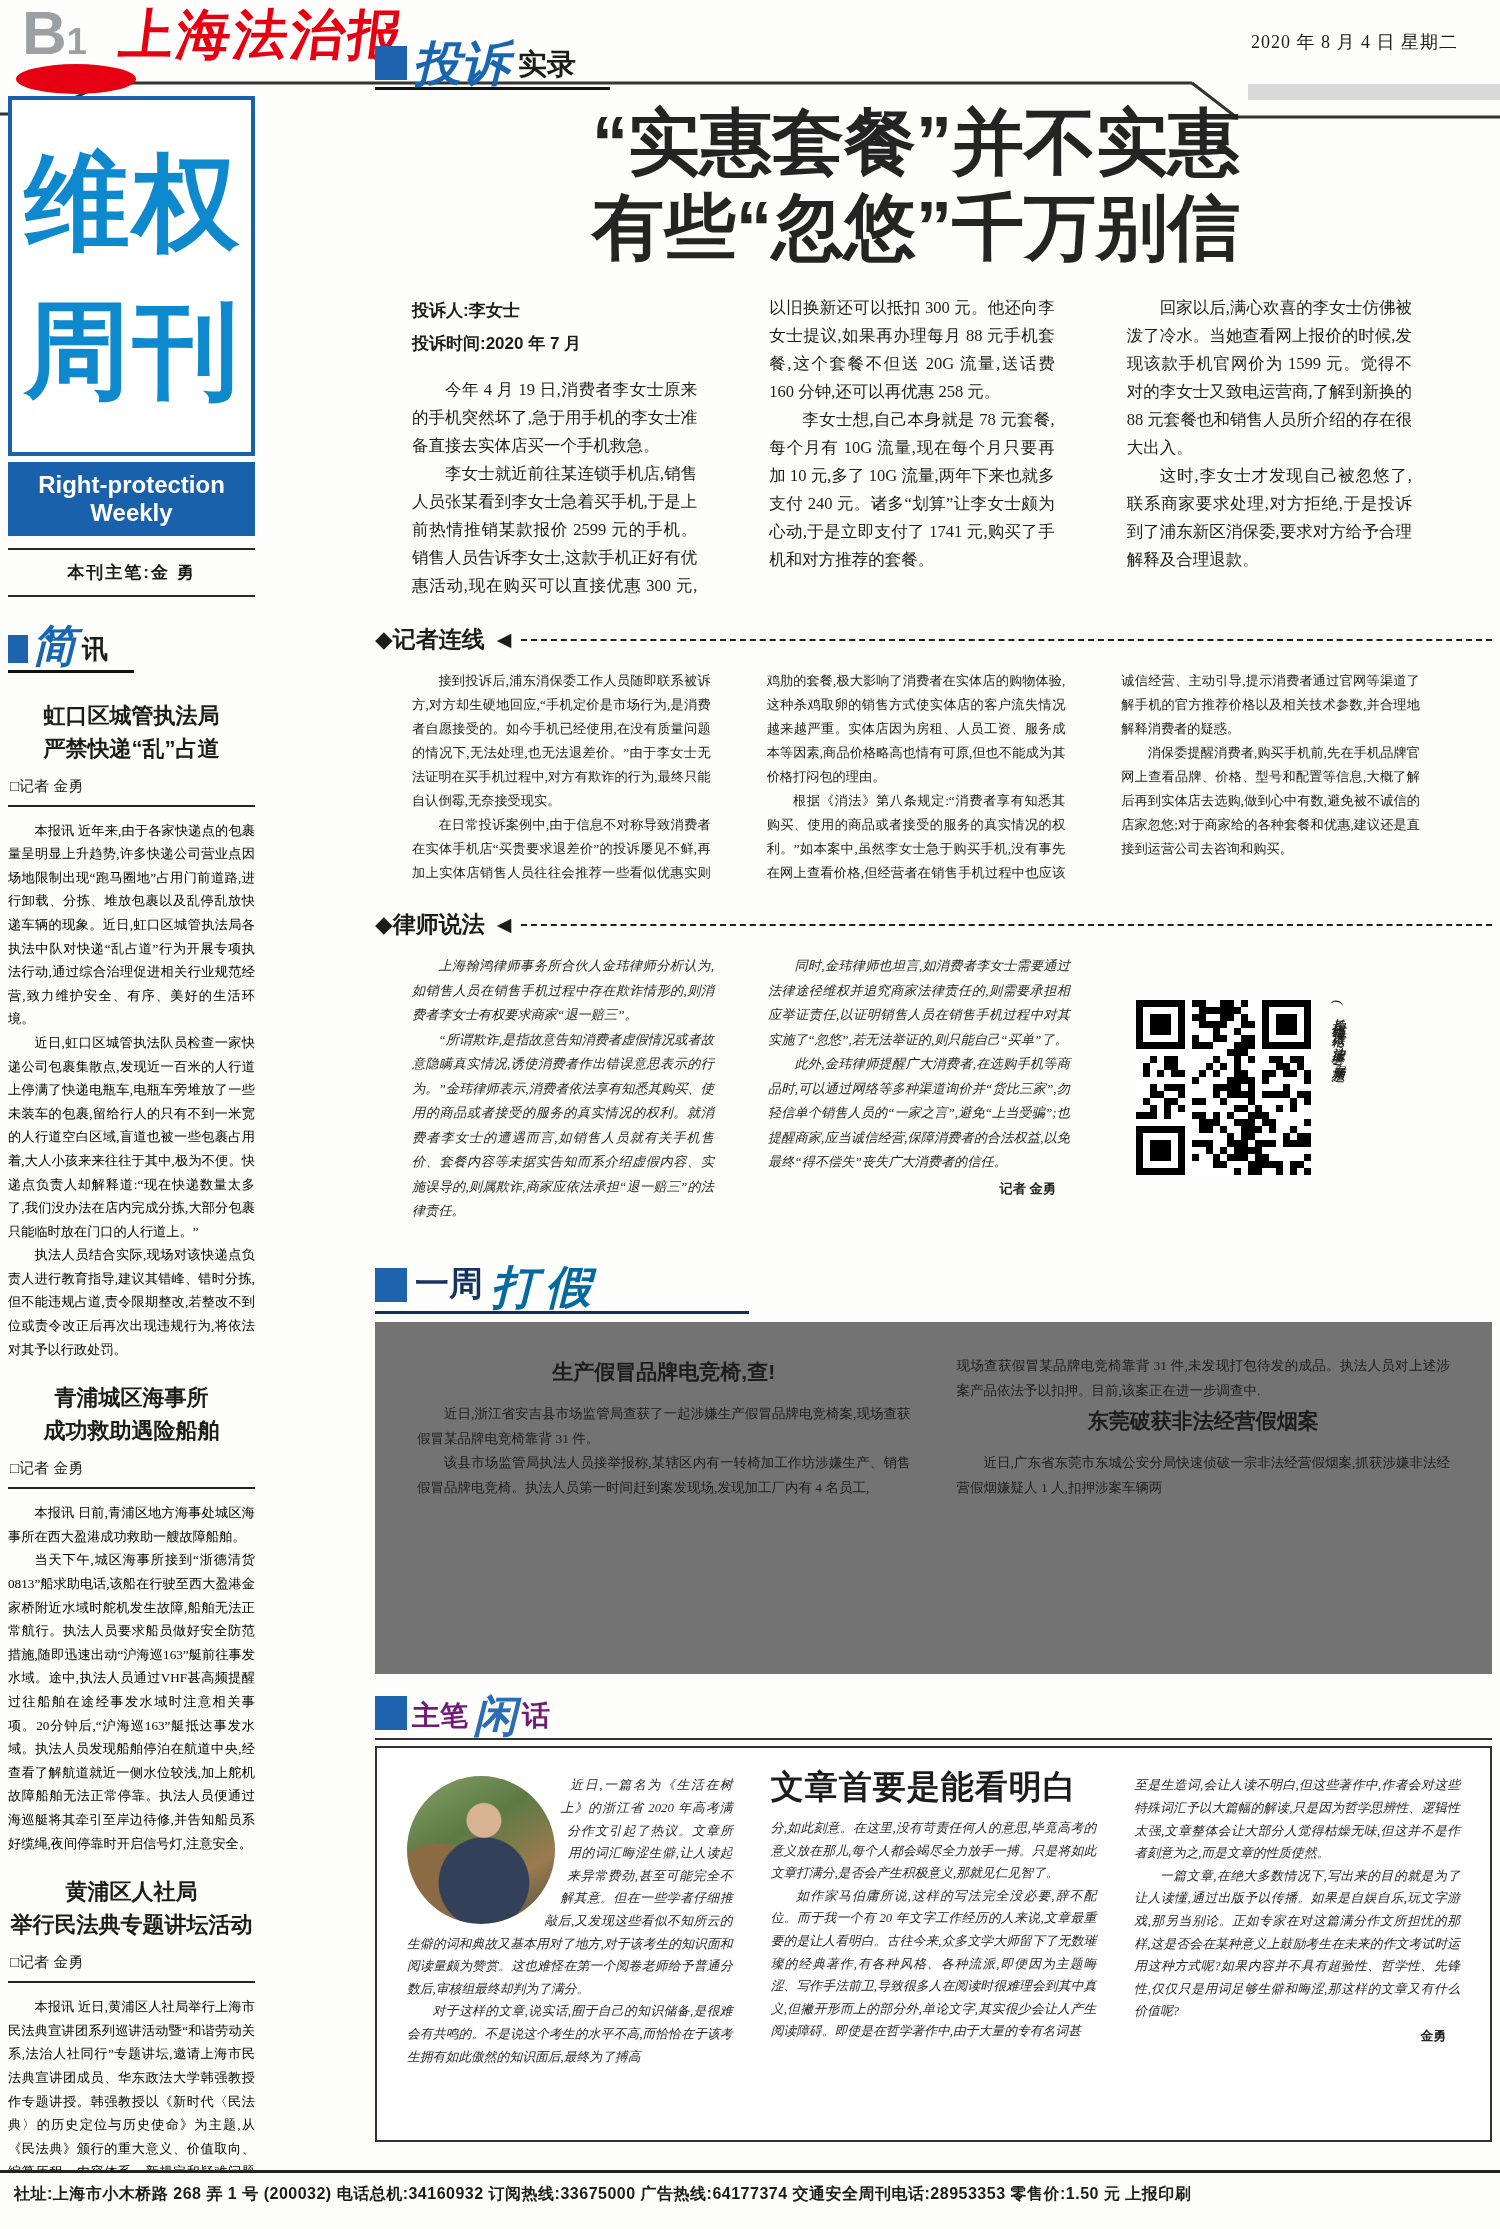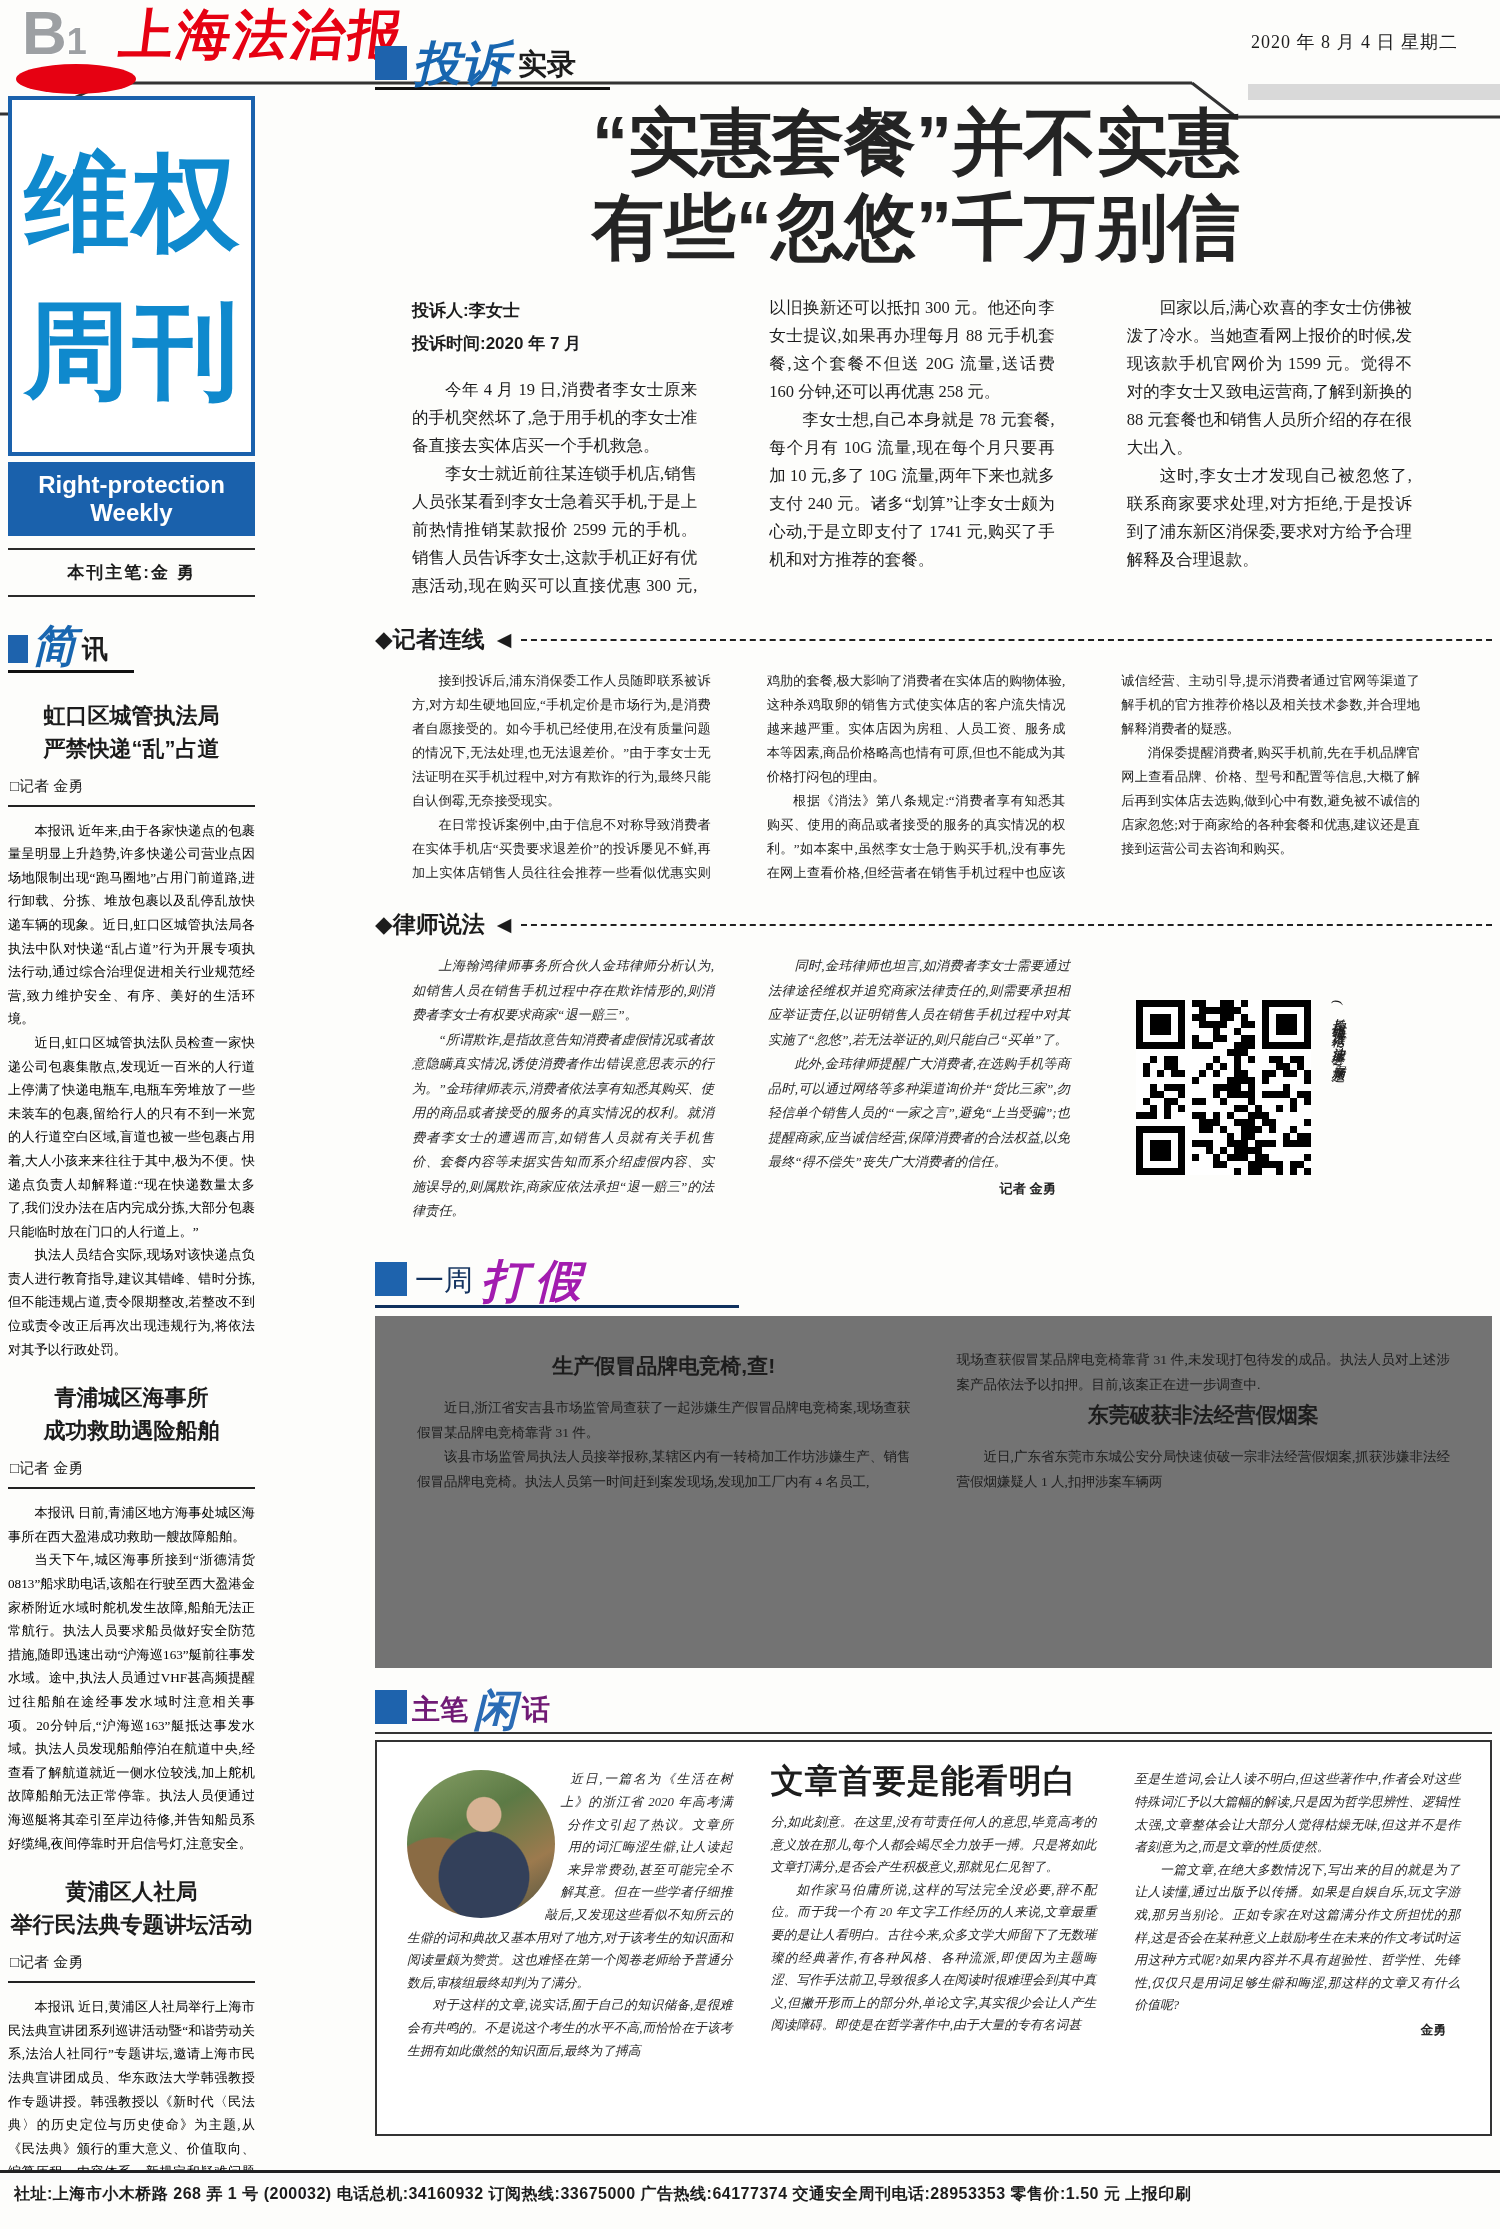--- a/index.html
+++ b/index.html
@@ -69,22 +69,22 @@
   .lcol p{margin:0;text-indent:2em;}
   p.cont{text-indent:0 !important;}
   .sign{font-family:"Liberation Sans","DejaVu Sans",sans-serif;font-weight:bold;font-style:normal;
         text-align:right;padding-right:14px;text-indent:0 !important;margin-top:2px !important;}
   .qrwrap{display:flex;gap:14px;padding-top:46px;margin-left:12px;}
   .qrcap{writing-mode:vertical-rl;font-size:13.5px;line-height:1.9;font-style:italic;height:235px;letter-spacing:2px;}
 
   
   .dj-label{margin:26px 0 8px;display:inline-flex;align-items:flex-end;gap:8px;margin-left:35px;
             border-bottom:3.5px solid #10315e;padding:0 150px 4px 0;}
-  .dj-prefix{font-family:"Liberation Sans","DejaVu Sans",sans-serif;font-weight:400;font-size:29px;color:#14335f;}
-  .dj-callig{font-size:46px;line-height:.85;color:#a21caf;letter-spacing:8px;}
+  .dj-prefix{font-family:"Liberation Sans","DejaVu Sans",sans-serif;font-weight:700;font-size:34px;color:#14335f;}
+  .dj-callig{font-size:46px;line-height:.85;color:#0369a1;letter-spacing:8px;}
   .dj-box{margin-left:35px;width:1117px;box-sizing:border-box;background:#737373;
           padding:32px 42px 26px;display:flex;gap:46px;height:352px;overflow:hidden;}
   .dj-col{flex:1;}
   .dj-title{font-family:"Liberation Sans","DejaVu Sans",sans-serif;font-size:21px;font-weight:800;
             text-align:center;margin:4px 0 16px;}
   .dj-col p{margin:0;font-size:13.5px;line-height:24.5px;text-align:justify;text-indent:2em;}
 
   
   .xh-label-row{display:flex;align-items:flex-end;margin:22px 0 0 35px;width:1117px;border-bottom:2px solid #333;padding-bottom:3px;}
   .xh-label{display:inline-flex;align-items:flex-end;gap:5px;}

